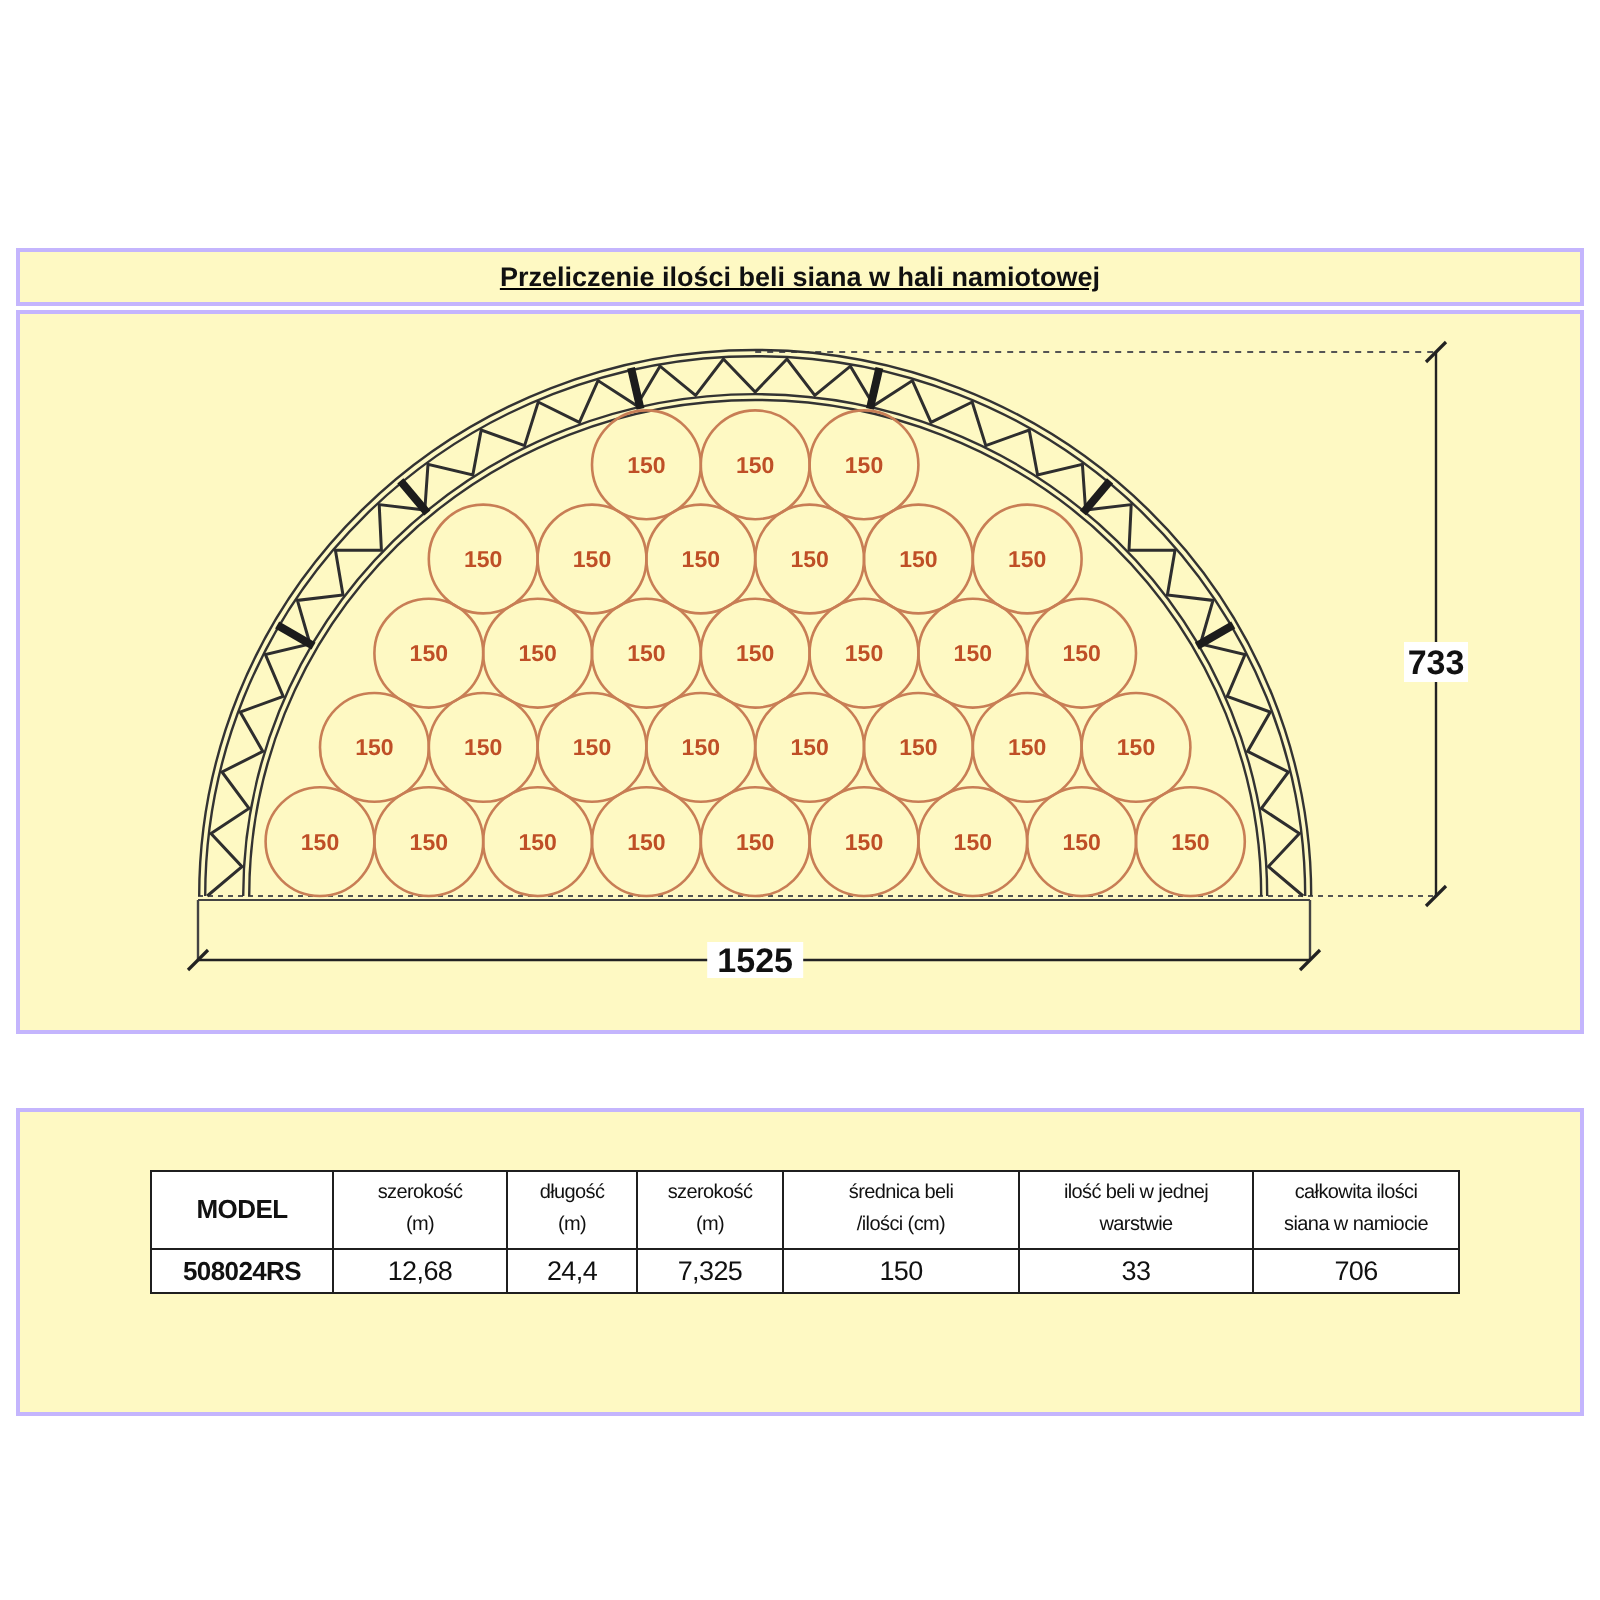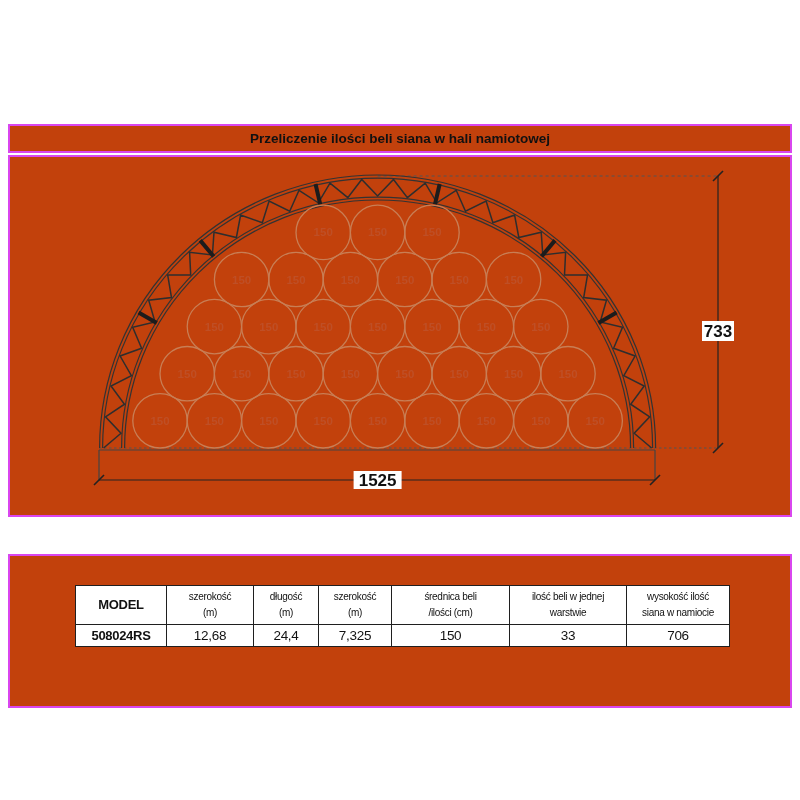--- a/index.html
+++ b/index.html
@@ -1,18 +1,18 @@
 <!DOCTYPE html>
 <html><head>
 <meta charset="utf-8">
 <style>
   html,body{margin:0;padding:0;background:#ffffff;}
   #page{position:relative;width:800px;height:800px;background:#fff;overflow:hidden;
         font-family:"Liberation Sans", sans-serif;}
-  .oframe{position:absolute;left:8px;width:784px;border:2px solid #d946ef;background:#c2410c;box-sizing:border-box;}
+  .oframe{position:absolute;left:8px;width:784px;border:2px solid #c4b5fd;background:#fef9c3;box-sizing:border-box;text-decoration:underline;}
   #title-frame{top:124px;height:29px;display:flex;align-items:center;justify-content:center;}
   #title-frame .t{font-size:13.5px;font-weight:bold;color:#111;letter-spacing:0px;}
   #diagram-frame{top:155px;height:362px;}
   #logo-frame{top:520px;height:31px;display:flex;align-items:center;justify-content:center;}
   #table-frame{top:554px;height:154px;}
   #logo-frame .logo-text{font-family:"Liberation Serif", serif;font-weight:700;font-size:22px;
         color:#151515;letter-spacing:-0.5px;line-height:1;}
   #logo-frame svg{margin-left:3px;}
   table.spec{position:absolute;left:65px;top:29px;border-collapse:collapse;table-layout:fixed;}
   table.spec th, table.spec td{border:1.5px solid #1f1f1f;text-align:center;vertical-align:middle;
@@ -159,21 +159,21 @@
             </th>
             <th>
               <div>średnica beli</div>
               <div>/ilości (cm)</div>
             </th>
             <th>
               <div>ilość beli w jednej</div>
               <div>warstwie</div>
             </th>
             <th>
-              <div>wysokość ilość</div>
+              <div>całkowita ilości</div>
               <div>siana w namiocie</div>
             </th>
           </tr>
         </thead>
       <tbody>
           <tr>
             <td class="bold">508024RS</td>
             <td>12,68</td>
             <td>24,4</td>
             <td>7,325</td>

